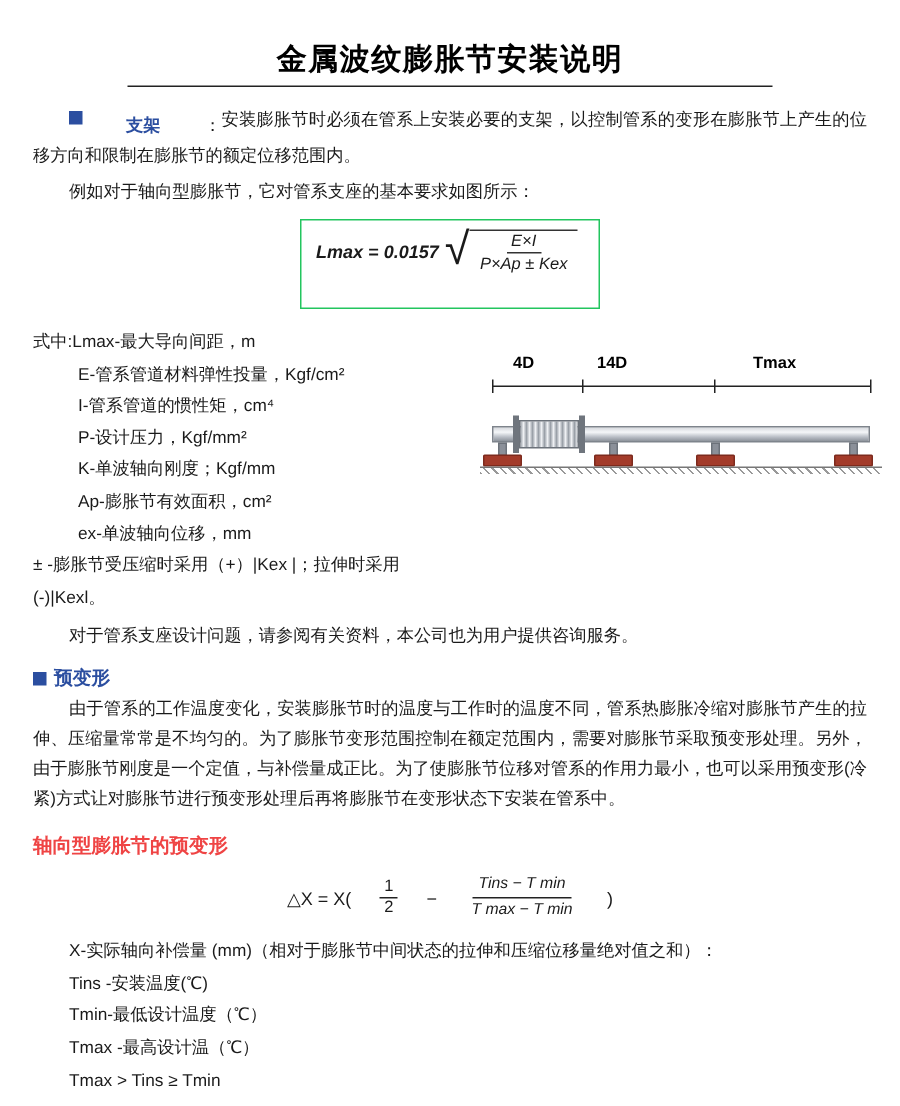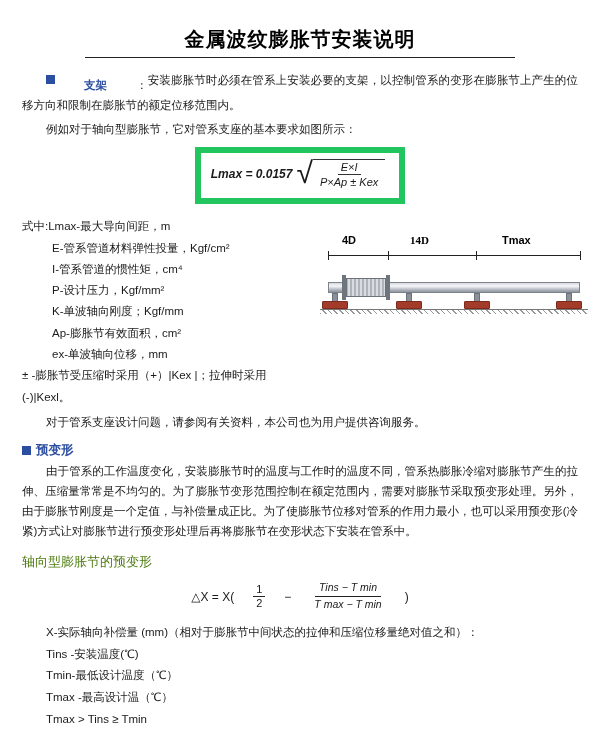--- a/index.html
+++ b/index.html
@@ -67,32 +67,32 @@
   .inline-head {
     font-weight: bold;
     color: #2b4ea0;
   }
   .para-mark {
     display: inline-flex;
     gap: 5px;
   }
   .sub-head {
     font-size: 13px;
-    font-weight: normal;
-    color: #4d7c0f;
+    font-weight: bold;
+    color: #ef4444;
     margin: 12px 0 6px 0;
   }
   .formula-box {
     text-align: center;
     margin: 8px 0 10px 0;
   }
   .formula-inner {
     display: inline-block;
-    border: 6px solid #22c55e;
-    padding: 6px 14px 9px 10px;
+    border: 1px solid #22c55e;
+    padding: 6px 14px 22px 10px;
     font-size: 12px;
   }
   .fml-row {
     display: flex;
     align-items: center;
     gap: 4px;
     white-space: nowrap;
   }
   .bold-it {
     font-weight: bold;
@@ -344,21 +344,21 @@
           <div>Ap-膨胀节有效面积，cm²</div>
           <div>ex-单波轴向位移，mm</div>
           <div class="first">± -膨胀节受压缩时采用（+）|Kex |；拉伸时采用(-)|Kexl。</div>
         </div>
       </div>
 
       <div class="col-right">
         <div class="diagram">
           <div class="dim-labels">
             <span style="left:22px;">4D</span>
-            <span style="left:90px;font-family:Liberation Serif, serif;">14D</span>
+            <span style="left:78px;">14D</span>
             <span style="left:182px;">Tmax</span>
           </div>
           <div class="dimline">
             <div class="tick" style="left:8px;"></div>
             <div class="seg" style="left:8px;width:60px;"></div>
             <div class="tick" style="left:68px;"></div>
             <div class="seg" style="left:68px;width:88px;"></div>
             <div class="tick" style="left:156px;"></div>
             <div class="seg" style="left:156px;width:104px;"></div>
             <div class="tick" style="left:260px;"></div>

